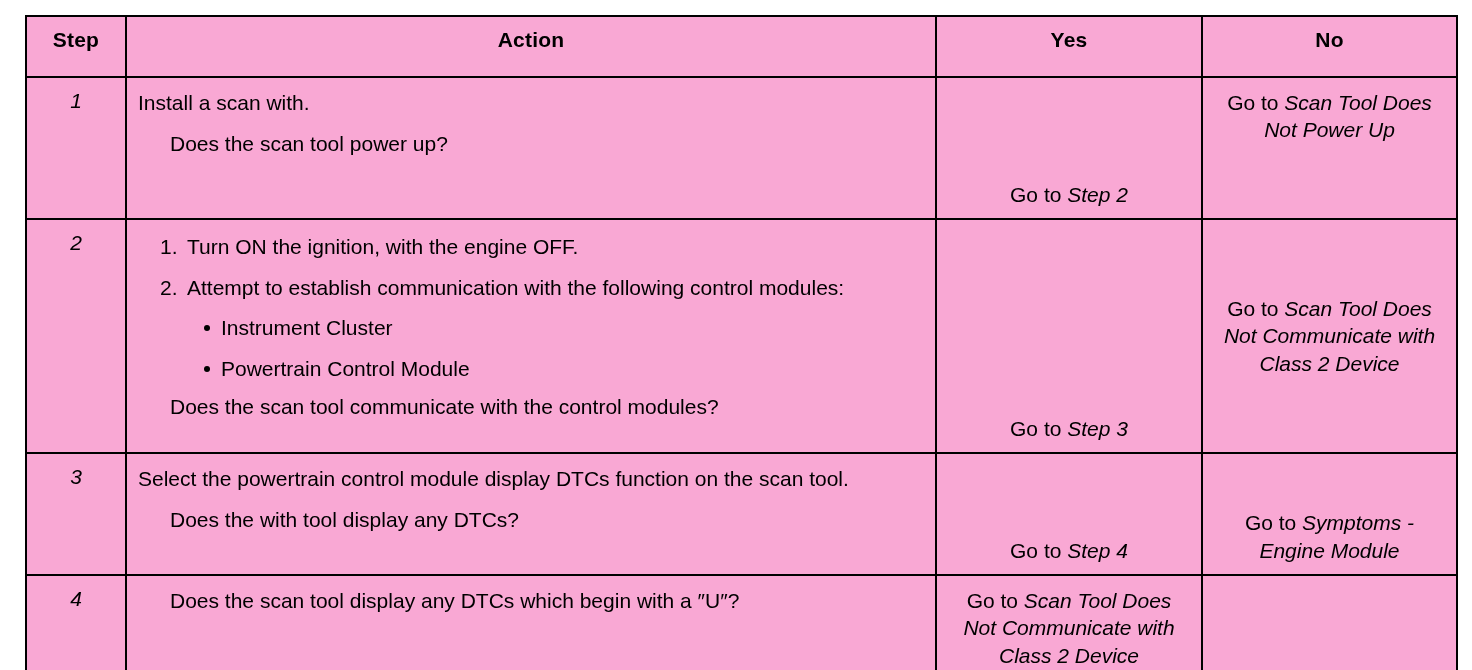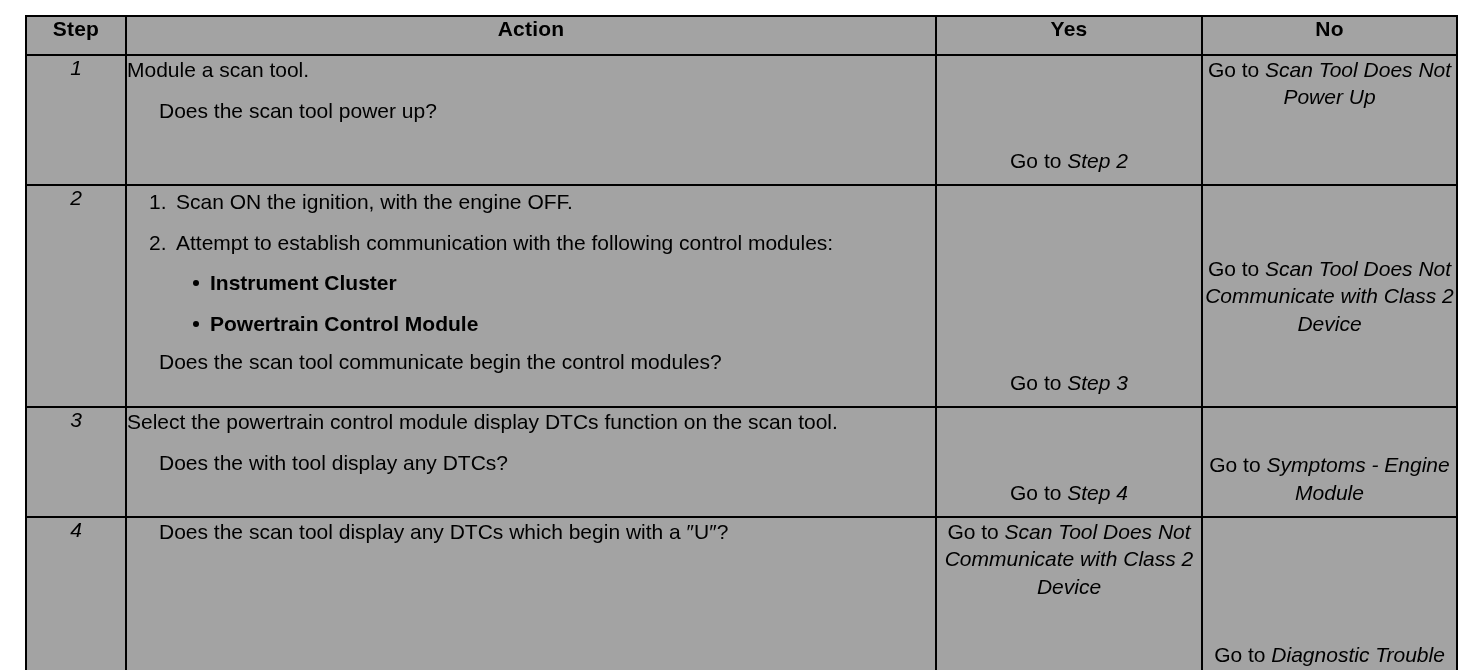--- a/index.html
+++ b/index.html
@@ -28,22 +28,22 @@
     top: 15px;
     width: 1431px;
     border-collapse: collapse;
     table-layout: fixed;
     background: #ffffff;
   }
 
   table.diag td, table.diag th {
     border: 2px solid #000000;
     vertical-align: top;
-    padding: 0;
-    background: #a3a3a3;
+    padding: 11px;
+    background: #f9a8d4;
   }
 
   
   col.c-step   { width: 100px; }
   col.c-action { width: 810px; }
   col.c-yes    { width: 266px; }
   col.c-no     { width: 255px; }
 
   
   thead th {
@@ -101,21 +101,20 @@
 
   ul.bullist {
     margin: 12px 0 2px 0;
     padding: 0;
     list-style: none;
   }
   ul.bullist > li {
     position: relative;
     padding-left: 34px;
     margin-bottom: 13px;
-    font-weight: bold;
   }
   ul.bullist > li:last-child { margin-bottom: 2px; }
   ul.bullist > li::before {
     content: "";
     position: absolute;
     left: 17px;
     top: 11px;
     width: 6px;
     height: 6px;
     background: #000000;
@@ -161,45 +160,45 @@
         <th>Yes</th>
         <th>No</th>
       </tr>
     </thead>
 
     <tbody>
 
       <tr class="r1">
         <td class="step">1</td>
         <td class="action">
-          <div class="line">Module a scan tool.</div>
+          <div class="line">Install a scan with.</div>
           <div class="line">Does the scan tool power up?</div>
         </td>
         <td class="branch bottom">
           <span class="goto">Go to </span><span class="dest">Step 2</span>
         </td>
         <td class="branch topalign">
           <span class="goto">Go to </span><span class="dest">Scan Tool Does Not Power Up</span>
         </td>
       </tr>
 
       <tr class="r2">
         <td class="step">2</td>
         <td class="action">
           <ol class="numlist">
-            <li>Scan ON the ignition, with the engine OFF.</li>
+            <li>Turn ON the ignition, with the engine OFF.</li>
             <li>
               <span>Attempt to establish communication with the following control modules:</span>
               <ul class="bullist">
                 <li>Instrument Cluster</li>
                 <li>Powertrain Control Module</li>
               </ul>
             </li>
           </ol>
-          <div class="line">Does the scan tool communicate begin the control modules?</div>
+          <div class="line">Does the scan tool communicate with the control modules?</div>
         </td>
         <td class="branch bottom">
           <span class="goto">Go to </span><span class="dest">Step 3</span>
         </td>
         <td class="branch middle">
           <span class="goto">Go to </span><span class="dest">Scan Tool Does Not Communicate with Class 2 Device</span>
         </td>
       </tr>
 
       <tr class="r3">

